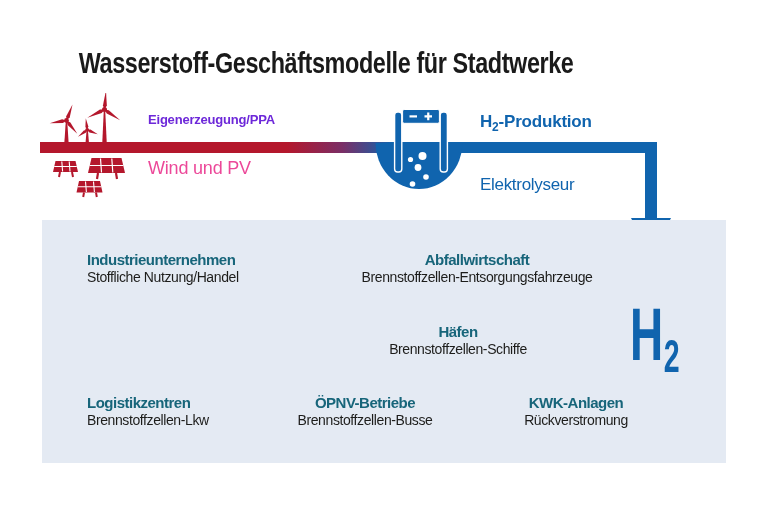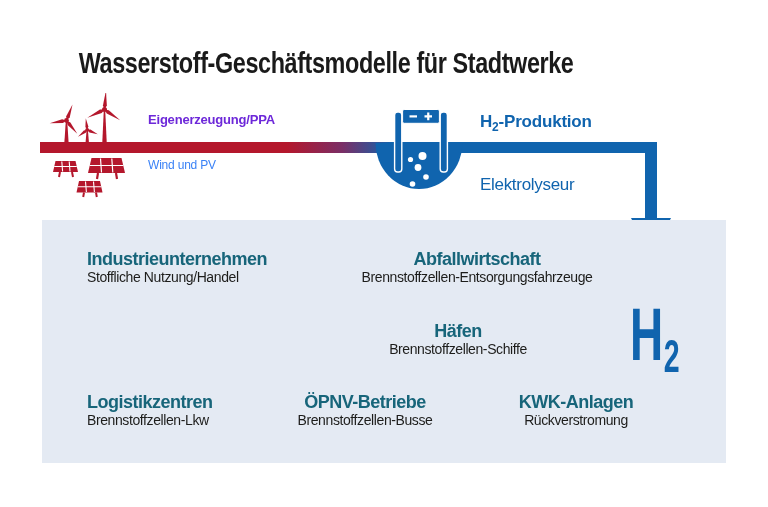--- a/index.html
+++ b/index.html
@@ -20,28 +20,28 @@
     background:linear-gradient(90deg,#B4172C 0%,#B4172C 40%,#7A2E66 49%,#1064AE 57%,#1064AE 100%);
   }
   .flow-arm{left:645px;top:142px;width:12px;height:77px;background:#1064AE;}
   .flow-head{
     left:631px;top:218px;width:0;height:0;
     border-left:20px solid transparent;border-right:20px solid transparent;
     border-top:38px solid #1064AE;
   }
   
   .gen-label{left:148px;top:112px;font-size:13px;font-weight:bold;color:#6d28d9;letter-spacing:-.2px;text-align:center;}
-  .gen-sub{left:148px;top:158px;font-size:12px;color:#3b82f6;letter-spacing:-.2px;text-align:right;}
+  .gen-sub{left:148px;top:158px;font-size:18px;color:#ec4899;letter-spacing:-.2px;text-align:right;}
   .prod-label{left:480px;top:112px;font-size:17px;font-weight:bold;color:#1064AE;letter-spacing:-.2px;}
   .prod-label .subchar{font-size:12px;position:relative;top:4px;}
   .prod-sub{left:480px;top:175px;font-size:17px;color:#1064AE;letter-spacing:-.3px;}
   
   .usecase-box{left:42px;top:220px;width:684px;height:243px;background:#E4EAF3;}
   .uc{white-space:nowrap;}
-  .uc .uc-title{font-size:18px;font-weight:bold;color:#17657A;letter-spacing:-.5px;line-height:19px;}
+  .uc .uc-title{font-size:15px;font-weight:bold;color:#17657A;letter-spacing:-.5px;line-height:19px;}
   .uc .uc-sub{font-size:14px;color:#1d1d1b;letter-spacing:-.4px;line-height:17px;}
   .uc.centered{width:400px;text-align:center;}
   .uc1{left:87px;top:250px;}
   .uc2{left:277px;top:250px;}
   .uc3{left:58px;top:322px;}
   .uc4{left:258px;top:322px;}
   .uc5{left:87px;top:393px;}
   .uc6{left:165px;top:393px;}
   .uc7{left:376px;top:393px;}
   

